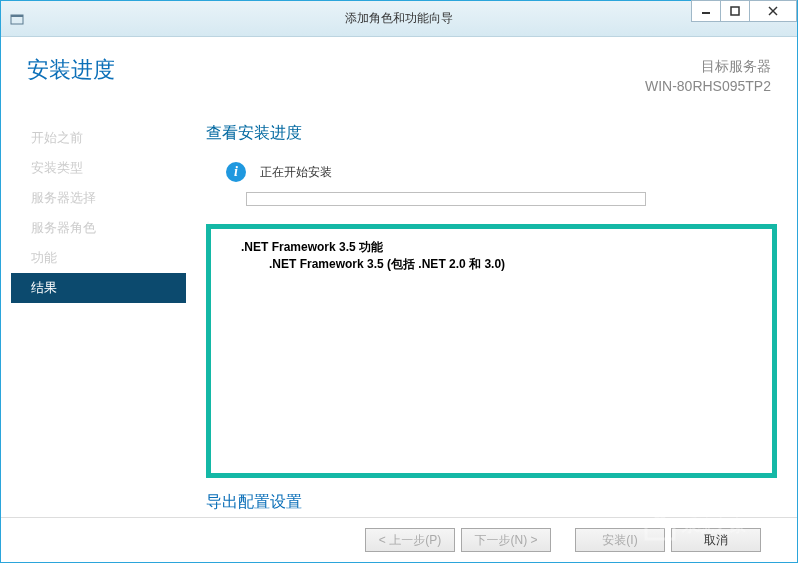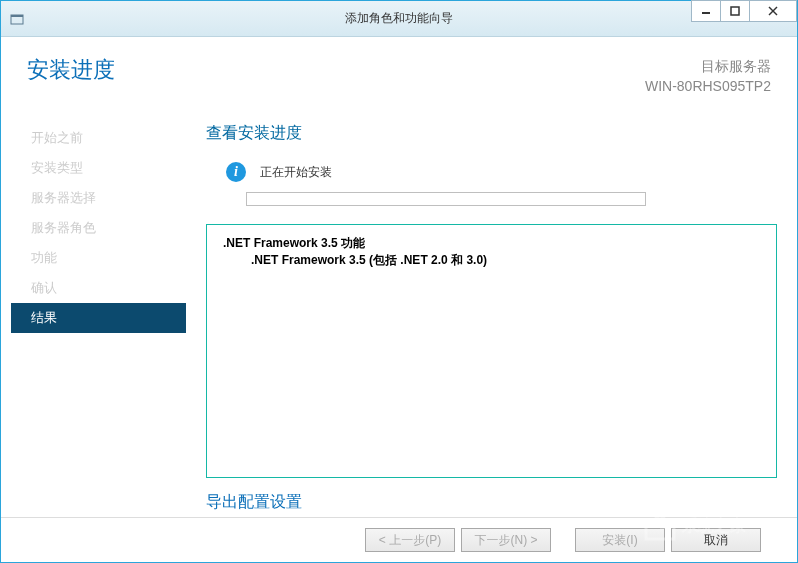--- a/index.html
+++ b/index.html
@@ -146,23 +146,23 @@
       color: #333;
     }
     .progress-bar {
       height: 14px;
       border: 1px solid #bfbfbf;
       margin: 0 0 18px 40px;
       width: 400px;
       background: #fff;
     }
     .details-box {
-      border: 1px solid #14b8a6;
+      border: 5px solid #14b8a6;
       flex: 1;
-      padding: 10px 16px;
+      padding: 10px 30px;
       margin-bottom: 8px;
       overflow: auto;
       min-height: 250px;
     }
     .detail-line-1 {
       font-weight: bold;
       font-size: 12px;
       color: #000;
     }
     .detail-line-2 {
@@ -254,21 +254,20 @@
       </div>
     </div>
 
     <div class="content">
       <div class="sidebar">
         <div class="sidebar-item">开始之前</div>
         <div class="sidebar-item">安装类型</div>
         <div class="sidebar-item">服务器选择</div>
         <div class="sidebar-item">服务器角色</div>
         <div class="sidebar-item">功能</div>
-        <div class="sidebar-item">确认</div>
         <div class="sidebar-item active">结果</div>
       </div>
 
       <div class="main">
         <div class="section-label">查看安装进度</div>
 
         <div class="status-row">
           <div class="info-icon">i</div>
           <div class="status-text">正在开始安装</div>
         </div>

